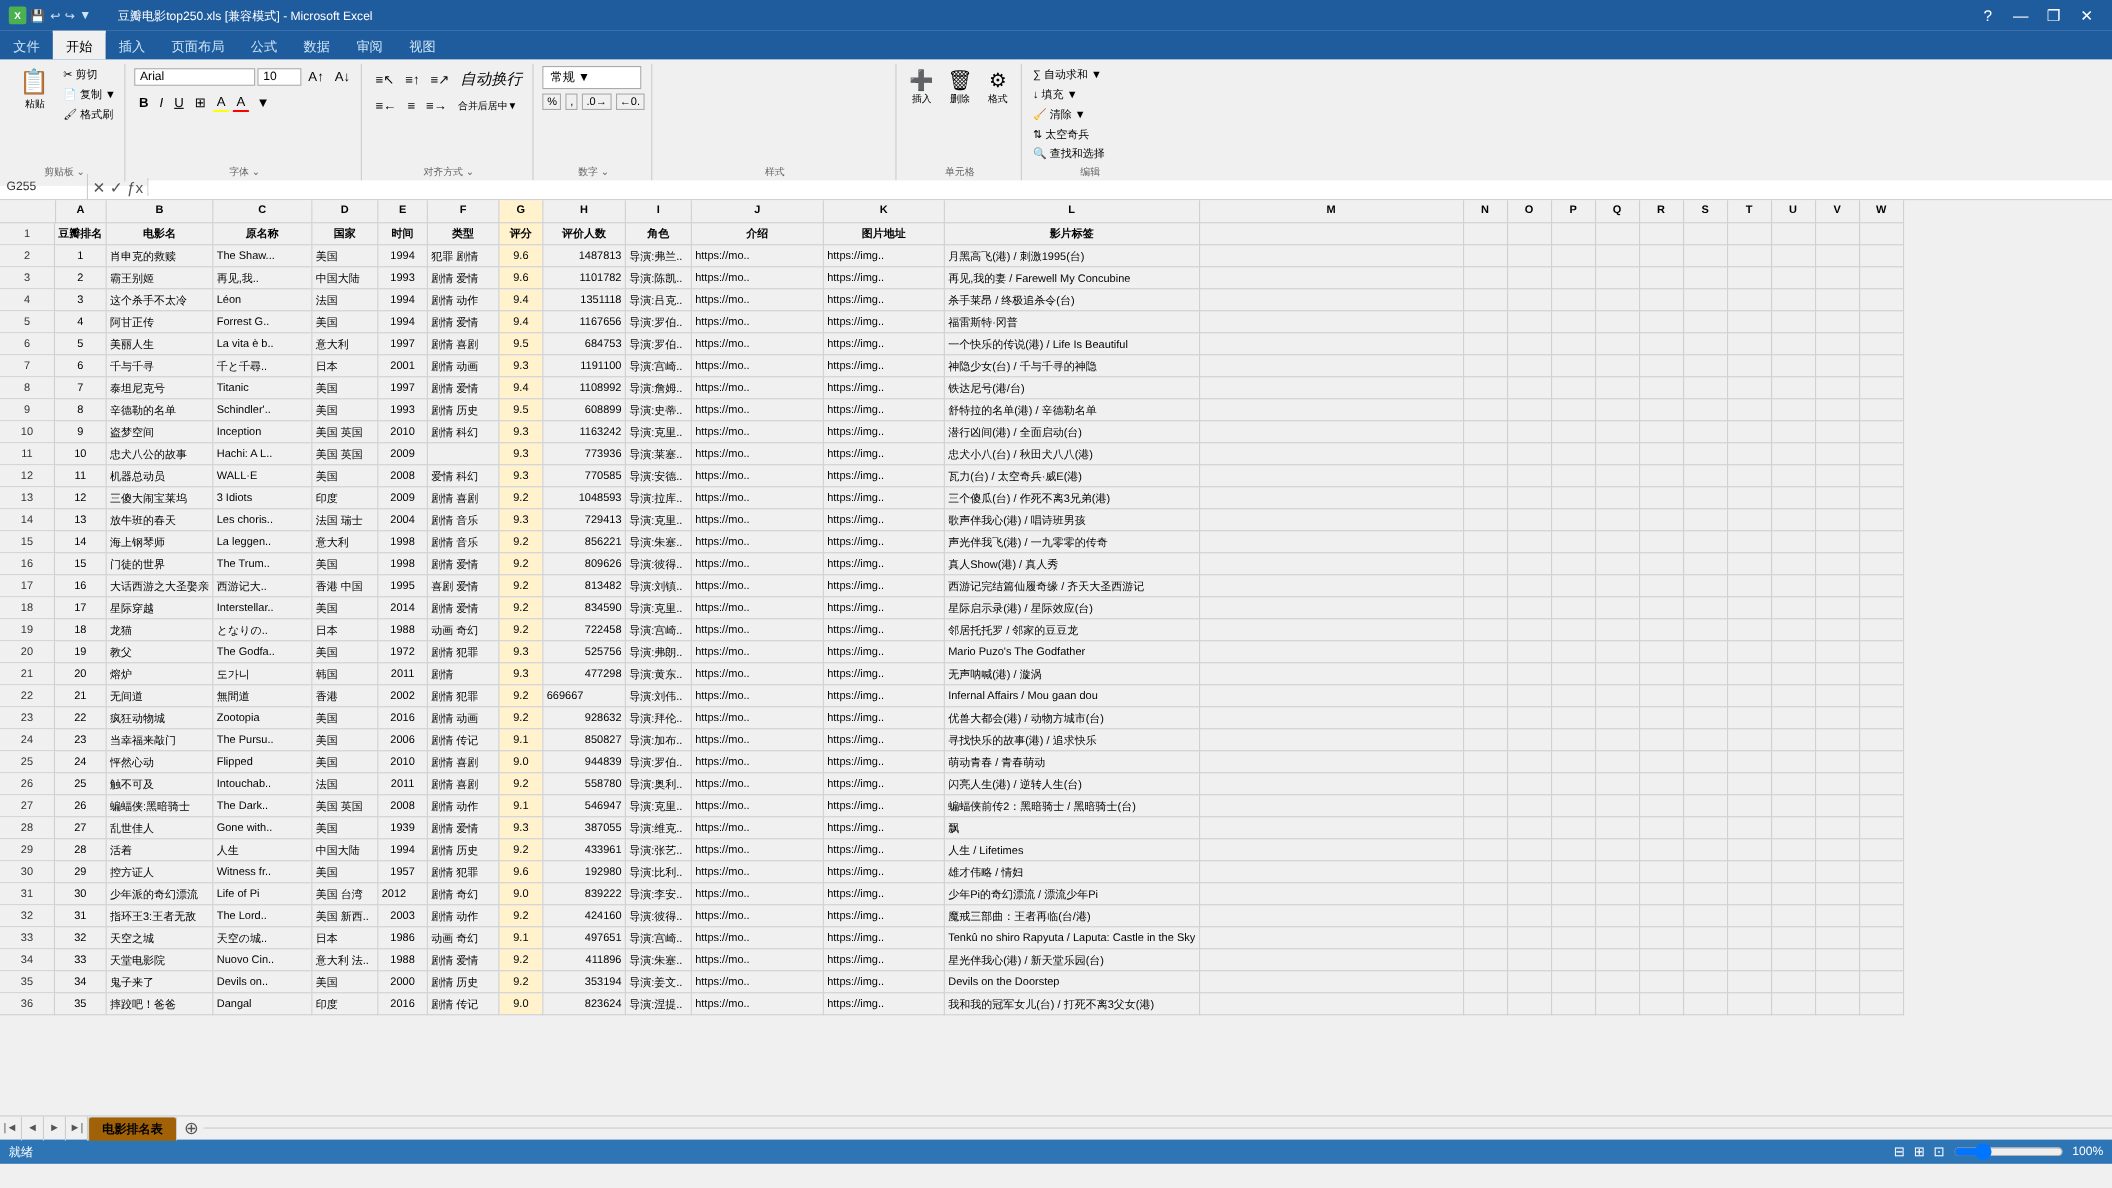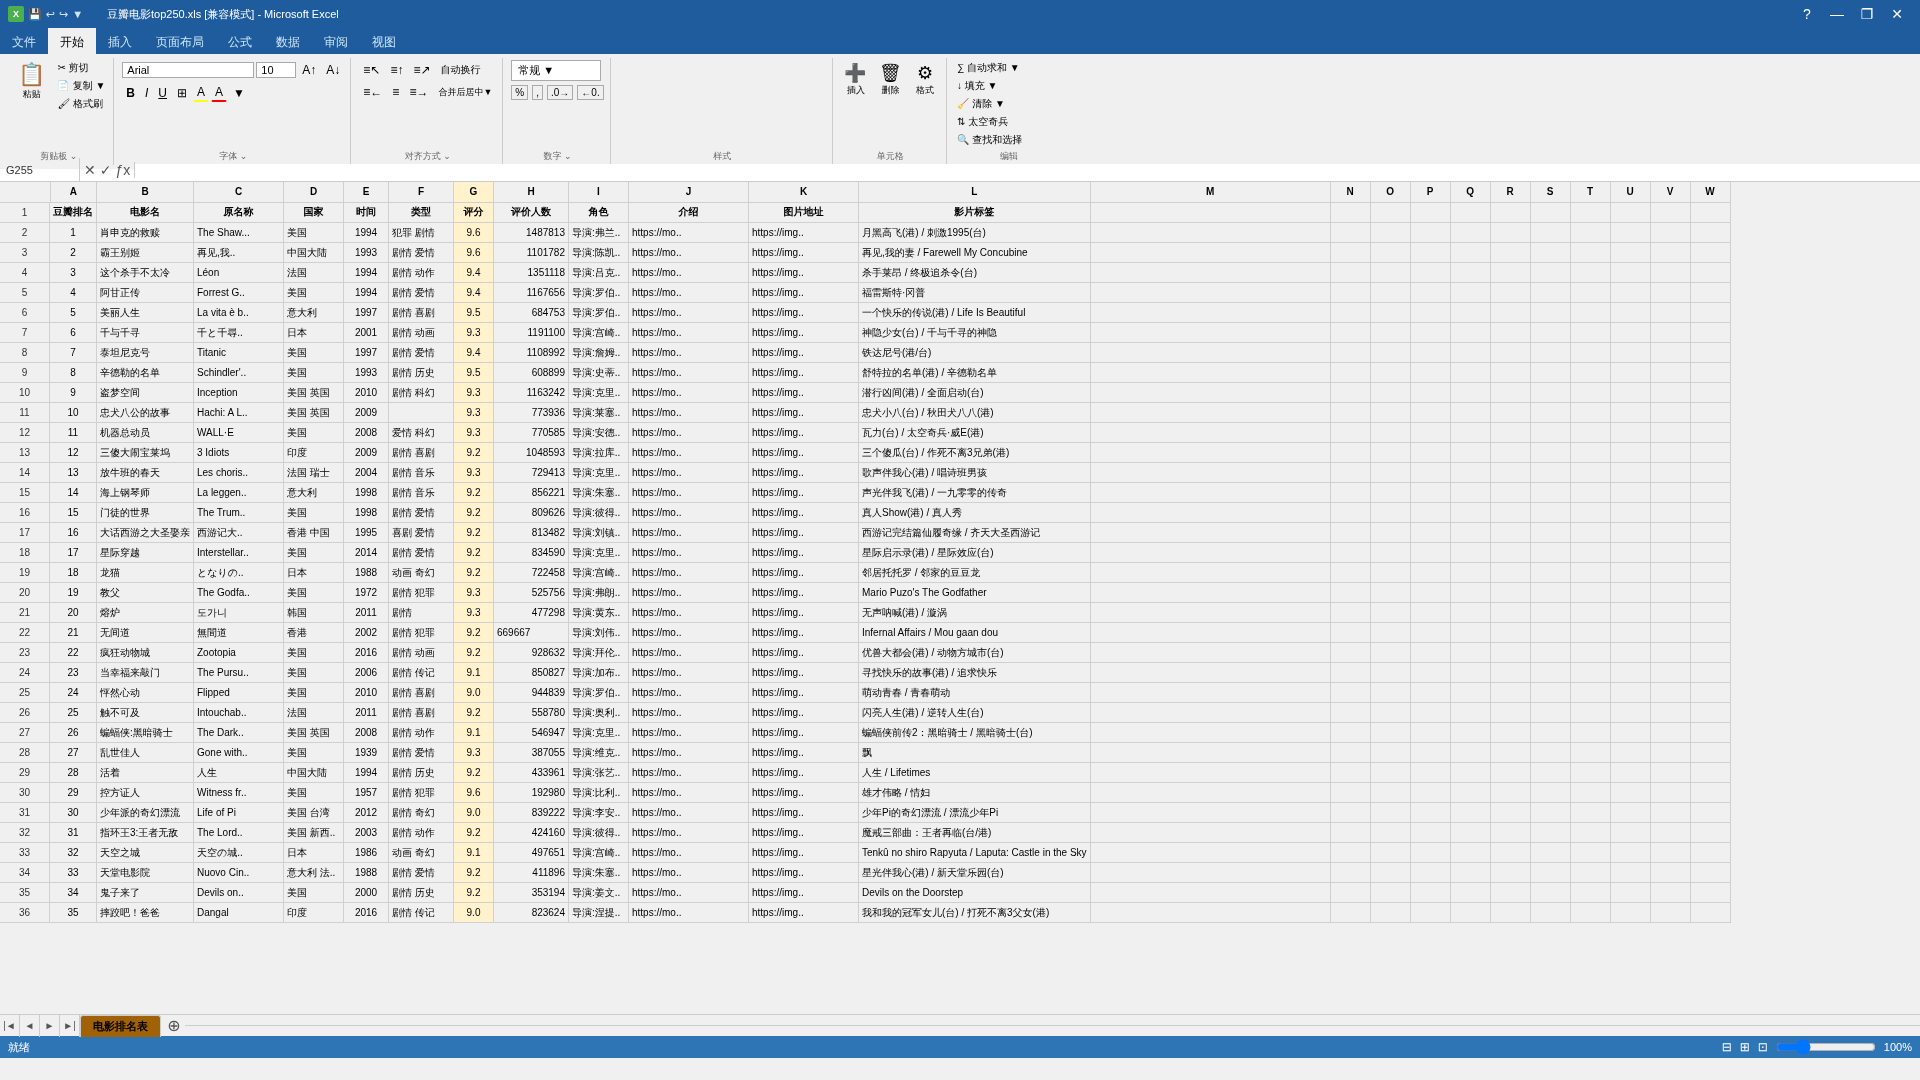--- a/index.html
+++ b/index.html
@@ -27,21 +27,21 @@
     .ribbon-tab.active { background: #f0f0f0; color: #000; border-top: 2px solid #f0f0f0; }
 
     .ribbon-content { display: flex; background: #f0f0f0; flex: 1; padding: 4px; gap: 2px; }
     .ribbon-group { display: flex; flex-direction: column; border-right: 1px solid #ccc; padding: 2px 6px; min-width: 60px; }
     .ribbon-group-label { font-size: 9px; color: #666; text-align: center; margin-top: auto; padding-top: 2px; }
     .ribbon-group-items { display: flex; flex: 1; align-items: flex-start; gap: 2px; flex-wrap: wrap; }
     .rb-btn { display: flex; flex-direction: column; align-items: center; cursor: pointer; padding: 2px 4px; border-radius: 2px; min-width: 30px; }
     .rb-small-row { display: flex; align-items: center; gap: 2px; cursor: pointer; padding: 1px 2px; border-radius: 2px; font-size: 10px; }
 
     
-    .font-name-box { border: 1px solid #aaa; background: white; padding: 1px 4px; font-size: 11px; width: 132px; cursor: pointer; }
+    .font-name-box { border: 1px solid #aaa; background: white; padding: 1px 4px; font-size: 11px; width: 110px; cursor: pointer; }
     .font-size-box { border: 1px solid #aaa; background: white; padding: 1px 4px; font-size: 11px; width: 40px; cursor: pointer; }
     .font-row { display: flex; align-items: center; gap: 2px; margin: 1px 0; }
     .font-btn { border: 1px solid transparent; background: transparent; cursor: pointer; padding: 1px 3px; font-size: 12px; border-radius: 2px; }
     .font-btn.bold { font-weight: bold; }
     .font-btn.italic { font-style: italic; }
     .font-btn.underline { text-decoration: underline; }
 
     
     .style-box { border: 1px solid #ccc; padding: 2px 6px; font-size: 10px; margin: 1px; cursor: pointer; }
     .style-normal { background: white; }
@@ -154,21 +154,21 @@
       </div>
       <div class="ribbon-group-label">字体 ⌄</div>
     </div>
 
     <div class="ribbon-group" style="min-width:130px;">
       <div class="ribbon-group-items" style="flex-direction:column;">
         <div class="font-row">
           <span class="font-btn">≡↖</span>
           <span class="font-btn">≡↑</span>
           <span class="font-btn">≡↗</span>
-          <span class="font-btn" style="font-size:10px;">自动换行</span>
+          <span class="font-btn" style="font-size:14px;font-style:italic;">自动换行</span>
         </div>
         <div class="font-row">
           <span class="font-btn">≡←</span>
           <span class="font-btn">≡</span>
           <span class="font-btn">≡→</span>
           <span class="font-btn" style="font-size:9px;">合并后居中▼</span>
         </div>
       </div>
       <div class="ribbon-group-label">对齐方式 ⌄</div>
     </div>
@@ -1045,21 +1045,21 @@
               <td></td>
               <td></td>
               <td></td>
             </tr>
             <tr>
               <td class="row-num">31</td>
               <td style="text-align: center;">30</td>
               <td>少年派的奇幻漂流</td>
               <td>Life of Pi</td>
               <td>美国 台湾</td>
-              <td style="text-align: center;">2012</td>
+              <td style="">2012</td>
               <td>剧情 奇幻</td>
               <td style="text-align: center; background: rgb(255, 242, 204);">9.0</td>
               <td style="text-align: right;">839222</td>
               <td>导演:李安..</td>
               <td>https://mo..</td>
               <td>https://img..</td>
               <td>少年Pi的奇幻漂流 / 漂流少年Pi</td>
               <td></td>
               <td></td>
               <td></td>

